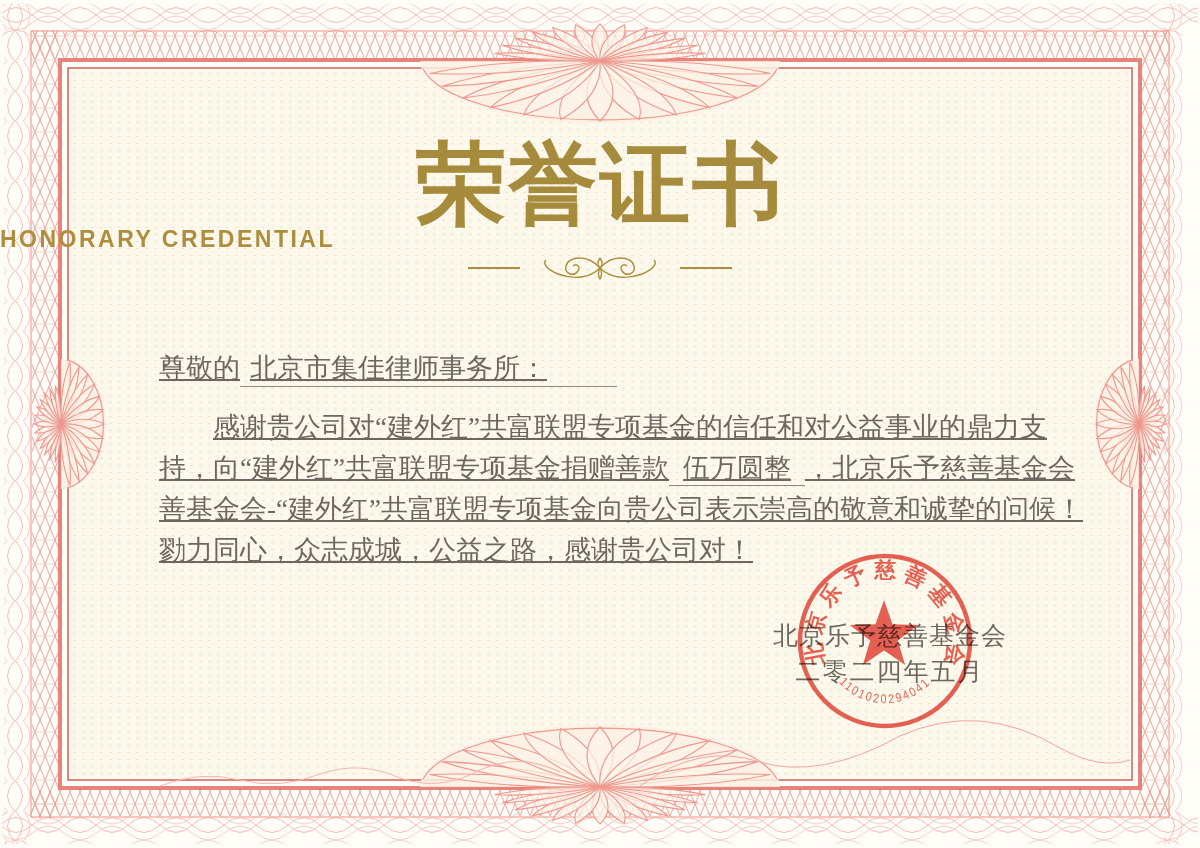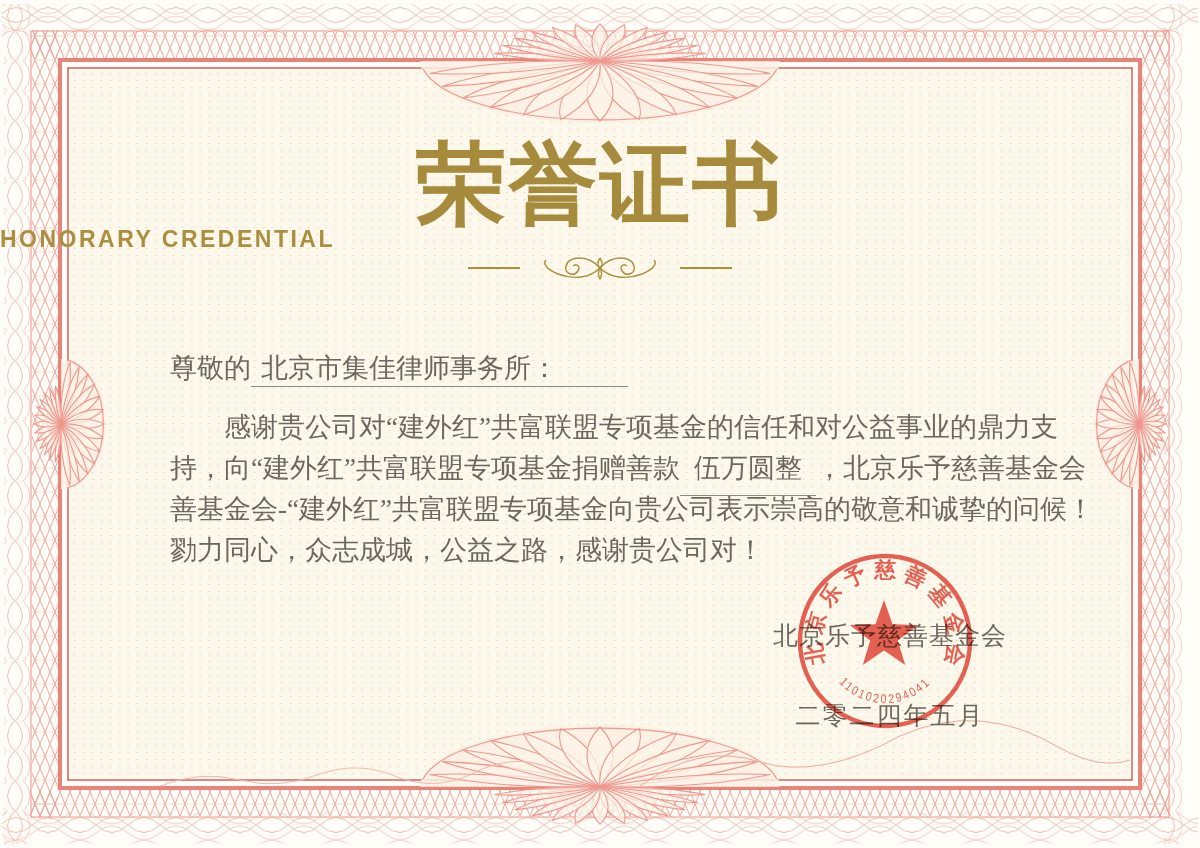--- a/index.html
+++ b/index.html
@@ -33,43 +33,44 @@
     position:absolute;left:0;top:226px;width:1200px;
     text-align:left;
     font-size:23px;font-weight:bold;
     letter-spacing:2.5px;
     color:#ab8f3e;
     font-family:"Liberation Sans","DejaVu Sans",sans-serif;
   }
   .flourish{position:absolute;left:450px;top:250px;z-index:3;}
 
   .bodytext{
-    position:absolute;left:170px;top:348px;width:880px;
+    position:absolute;left:159px;top:348px;width:880px;
     color:#6d675f;font-size:27px;line-height:41px;
     white-space:nowrap;
+    text-decoration:underline;
   }
   .salutation{margin-bottom:18px;}
   .u-name{
     border-bottom:1.5px solid #8f8880;
     padding:0 70px 3px 10px;
   }
   .line{white-space:nowrap;}
   .indent{padding-left:54px;}
   .u-amount{
     border-bottom:1.5px solid #8f8880;
-    padding:0 14px 12px 14px;
+    padding:0 14px 2px 14px;
   }
 
   .signature{
     position:absolute;left:770px;top:618px;width:240px;
     color:#6d675f;font-size:25px;line-height:36px;
     text-align:center;
   }
   .sig-org{letter-spacing:1px;}
-  .sig-date{letter-spacing:2px;margin-top:44px;}
+  .sig-date{letter-spacing:2px;}
 
   .seal-svg{
     position:absolute;left:0;top:0;z-index:4;
     mix-blend-mode:multiply;
     opacity:.92;
   }
 </style>
 </head>
 <body>
 

